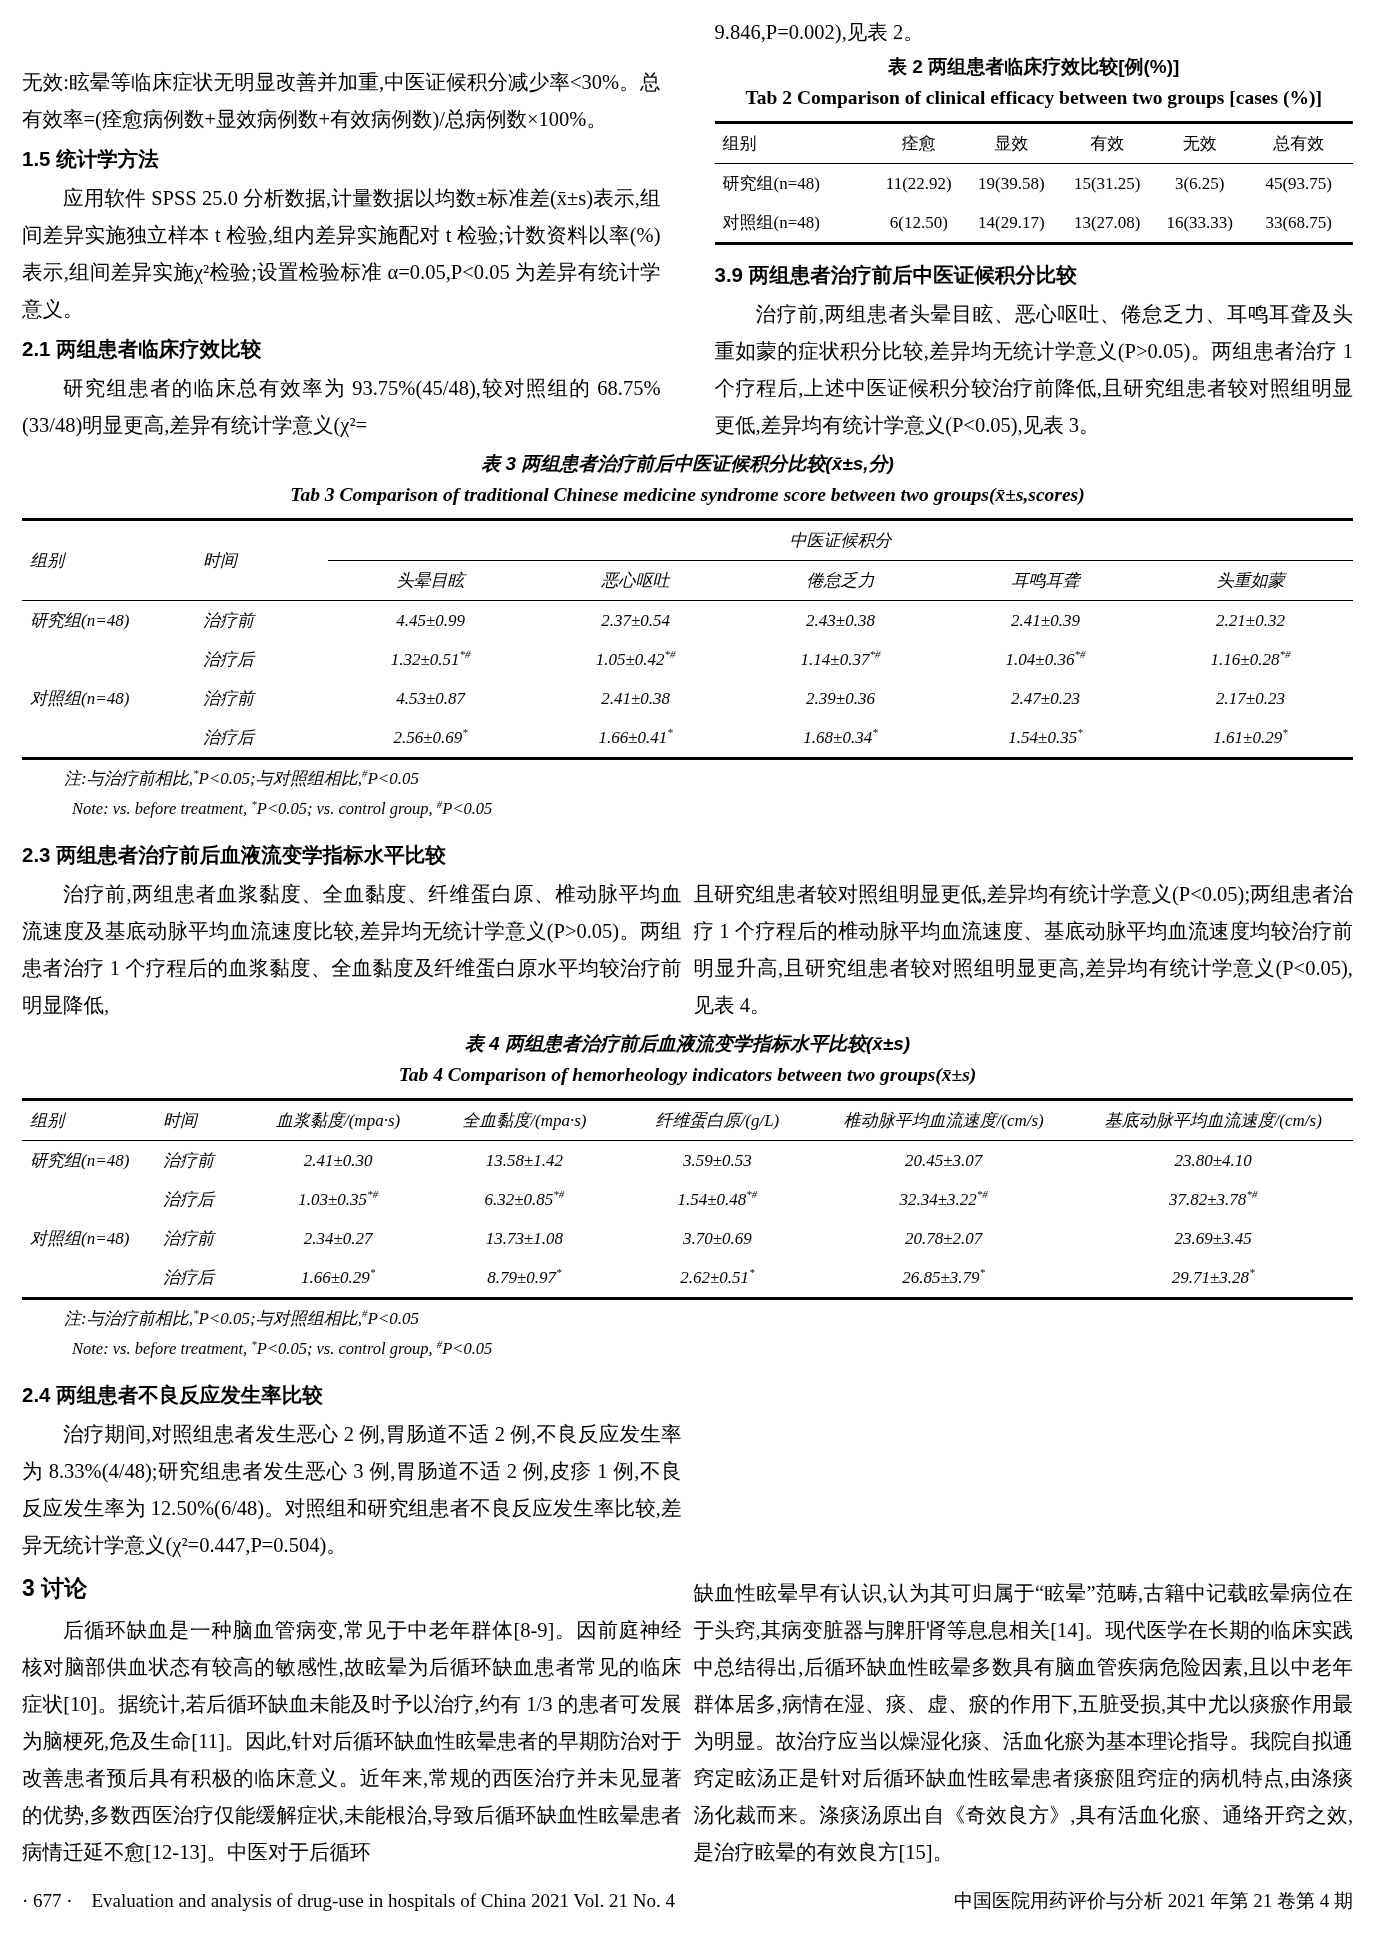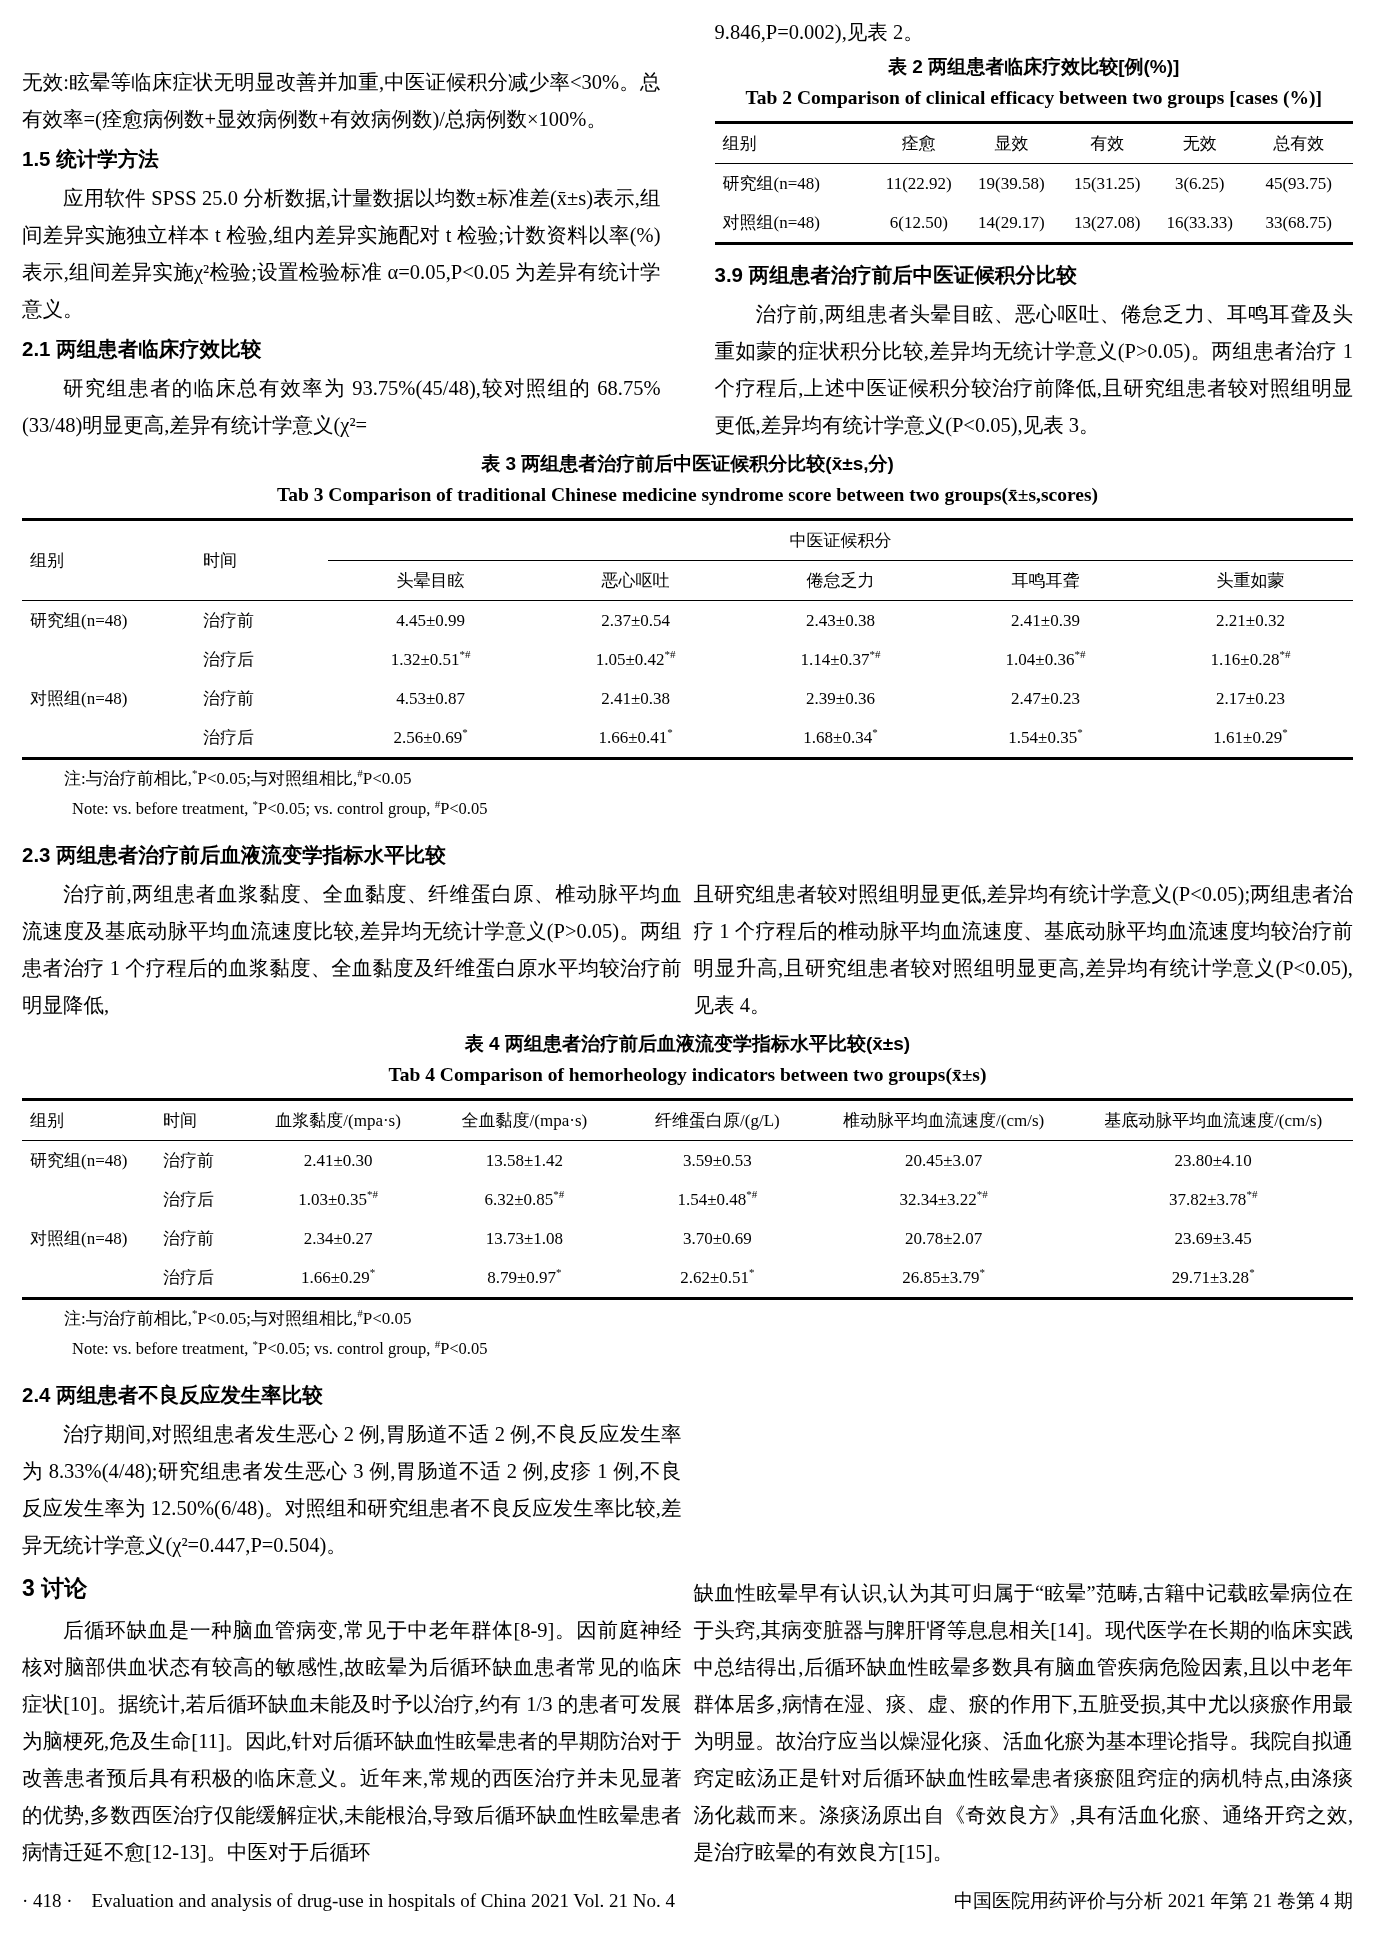--- a/index.html
+++ b/index.html
@@ -66,21 +66,21 @@
     line-height: 23px;
     white-space: nowrap;
   }
   table.datatable thead th { border-bottom: 1.5px solid #000; }
   table.datatable th.l, table.datatable td.l { text-align: left; padding-left: 8px; margin-top: 7px; }
   sup { font-size: 11px; line-height: 0; }
 
   .note { font-size: 17px; line-height: 30px; padding-left: 42px; margin-top: 4px; }
   .note.en { padding-left: 50px; font-size: 16.5px; margin-top: 0; }
 
-  .tablewrap { margin-top: 4px; }
+  .tablewrap { margin-top: 4px; font-style: italic; }
   .sect { margin-top: 10px; gap: 12px; }
 
   .footer {
     position: absolute;
     left: 22px; right: 22px; bottom: 26px;
     display: flex;
     justify-content: space-between;
     align-items: baseline;
     font-size: 19px;
   }
@@ -302,19 +302,19 @@
       <h2 class="heading lvl1">3  讨论</h2>
       <p class="body indent">后循环缺血是一种脑血管病变,常见于中老年群体[8-9]。因前庭神经核对脑部供血状态有较高的敏感性,故眩晕为后循环缺血患者常见的临床症状[10]。据统计,若后循环缺血未能及时予以治疗,约有 1/3 的患者可发展为脑梗死,危及生命[11]。因此,针对后循环缺血性眩晕患者的早期防治对于改善患者预后具有积极的临床意义。近年来,常规的西医治疗并未见显著的优势,多数西医治疗仅能缓解症状,未能根治,导致后循环缺血性眩晕患者病情迁延不愈[12-13]。中医对于后循环</p>
     </div>
     <div class="col">
       <p class="body">缺血性眩晕早有认识,认为其可归属于“眩晕”范畴,古籍中记载眩晕病位在于头窍,其病变脏器与脾肝肾等息息相关[14]。现代医学在长期的临床实践中总结得出,后循环缺血性眩晕多数具有脑血管疾病危险因素,且以中老年群体居多,病情在湿、痰、虚、瘀的作用下,五脏受损,其中尤以痰瘀作用最为明显。故治疗应当以燥湿化痰、活血化瘀为基本理论指导。我院自拟通窍定眩汤正是针对后循环缺血性眩晕患者痰瘀阻窍症的病机特点,由涤痰汤化裁而来。涤痰汤原出自《奇效良方》,具有活血化瘀、通络开窍之效,是治疗眩晕的有效良方[15]。</p>
     </div>
   </section>
 
   <footer class="footer">
     <div>
-      <span class="pgnum">· 418 ·</span>
+      <span class="pgnum">· 677 ·</span>
       <span>Evaluation and analysis of drug-use in hospitals of China 2021 Vol. 21 No. 4</span>
     </div>
     <div>中国医院用药评价与分析  2021 年第 21 卷第 4 期</div>
   </footer>
 
 </div>
 
 </body></html>

